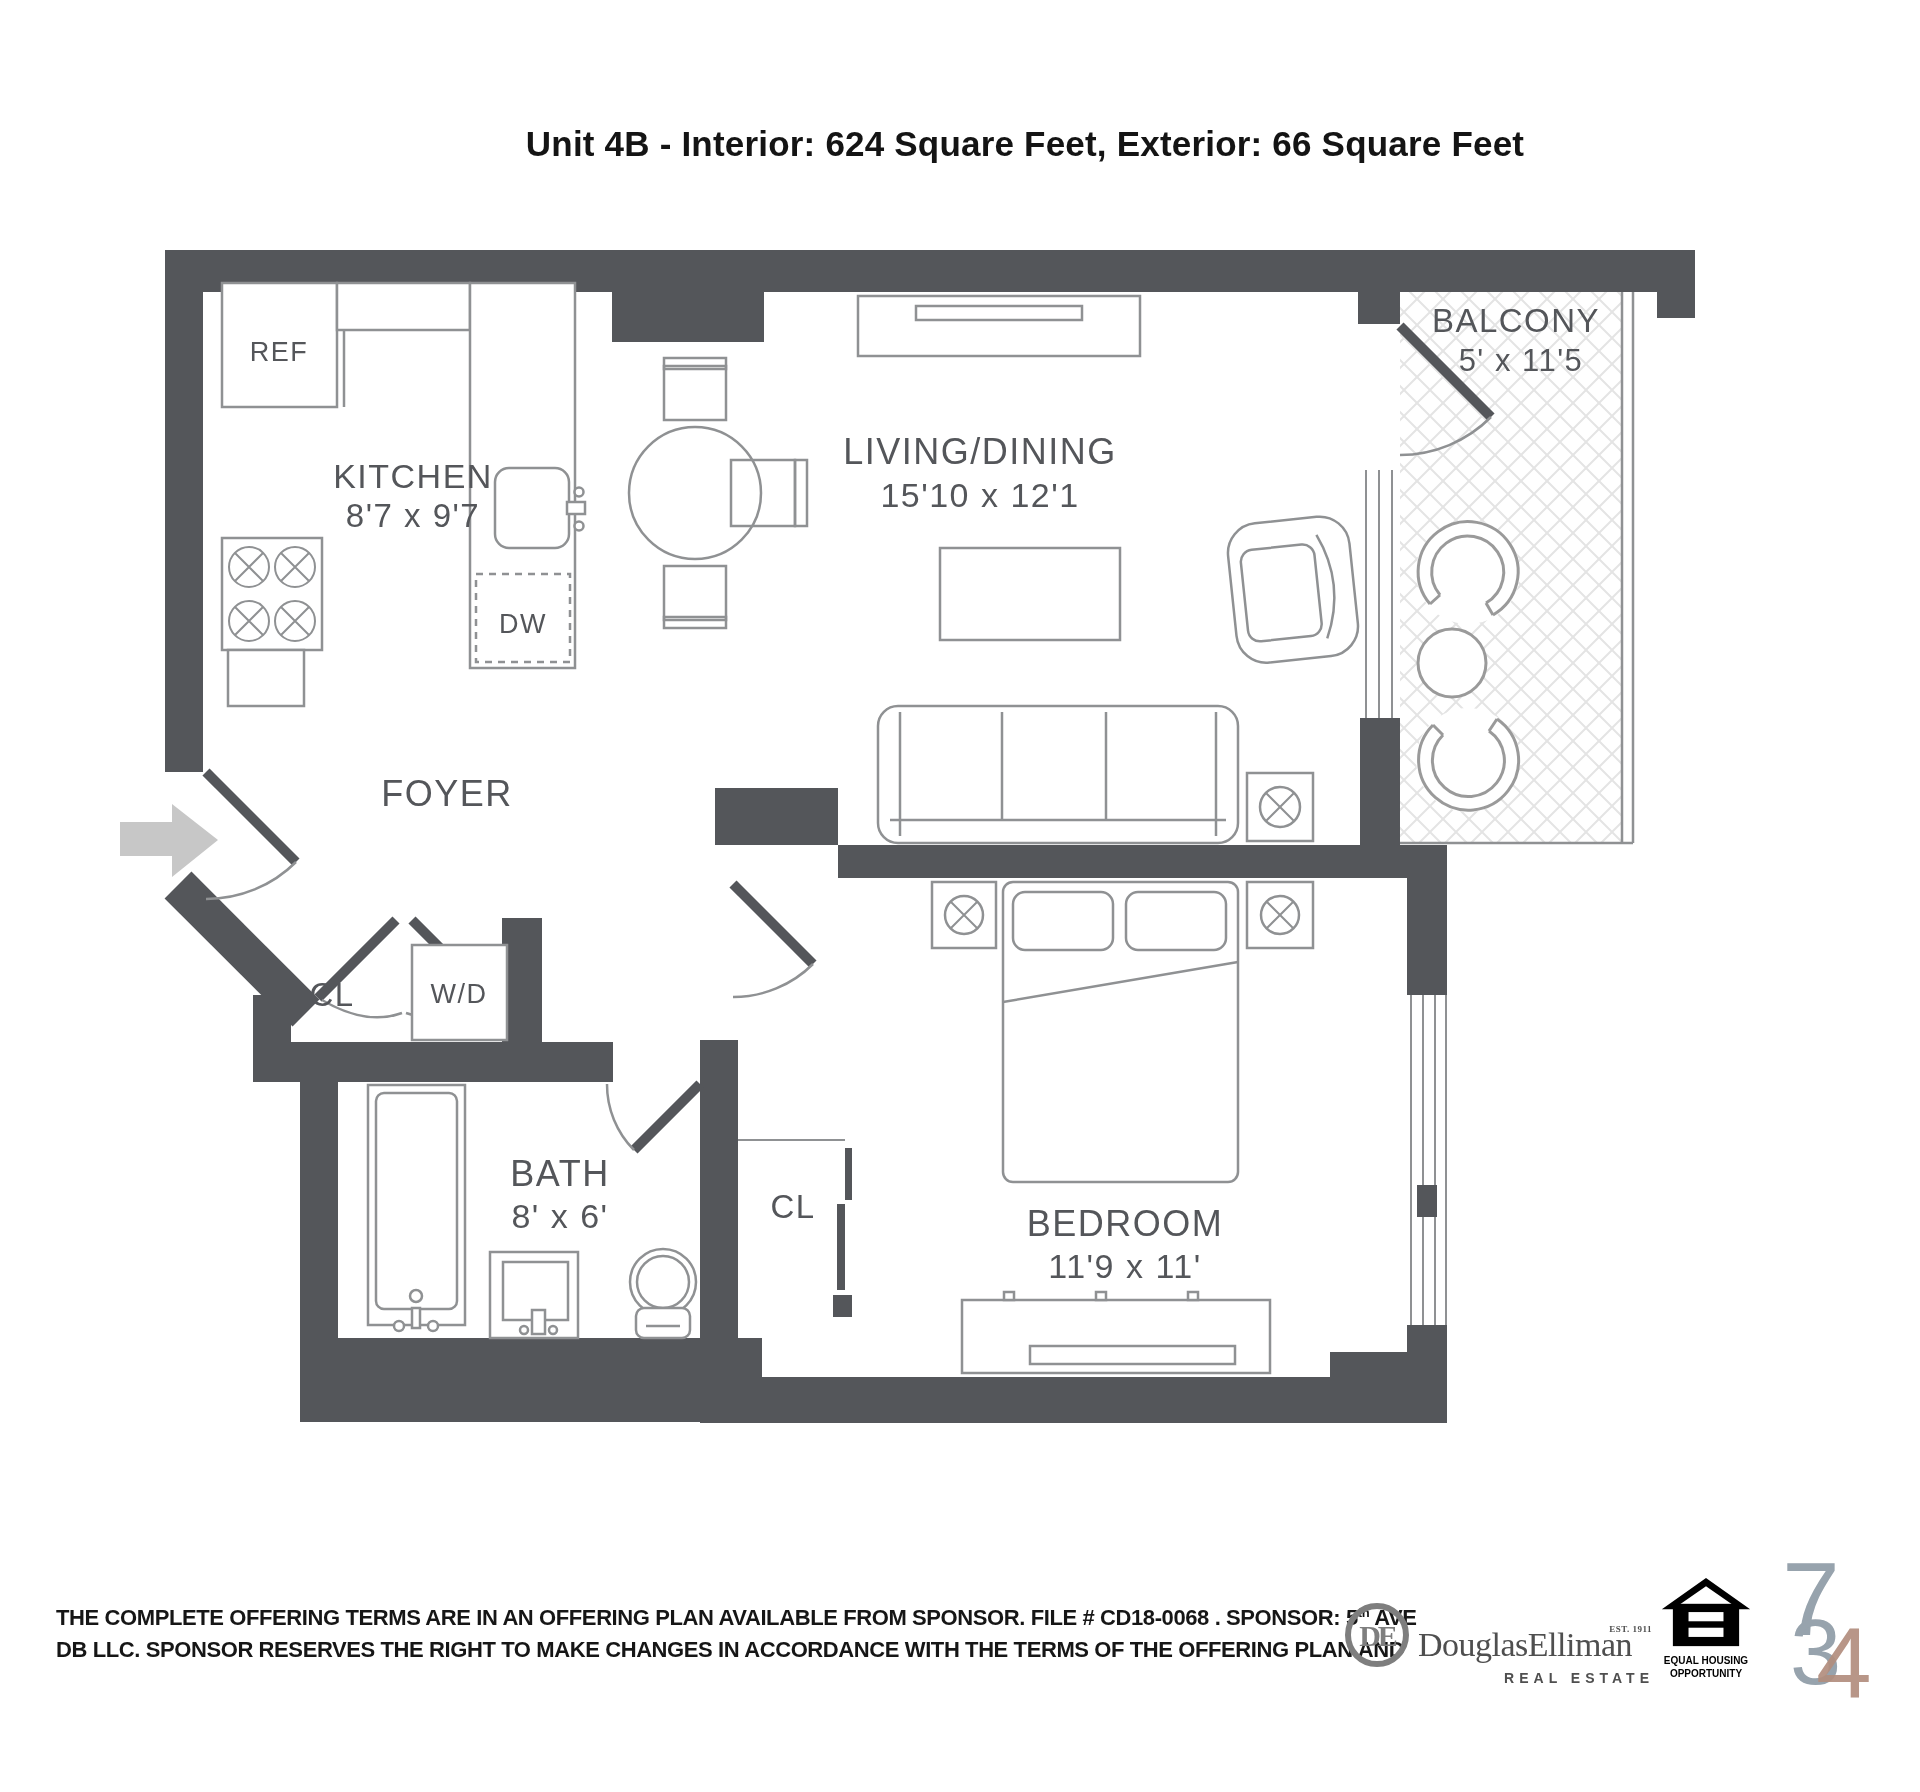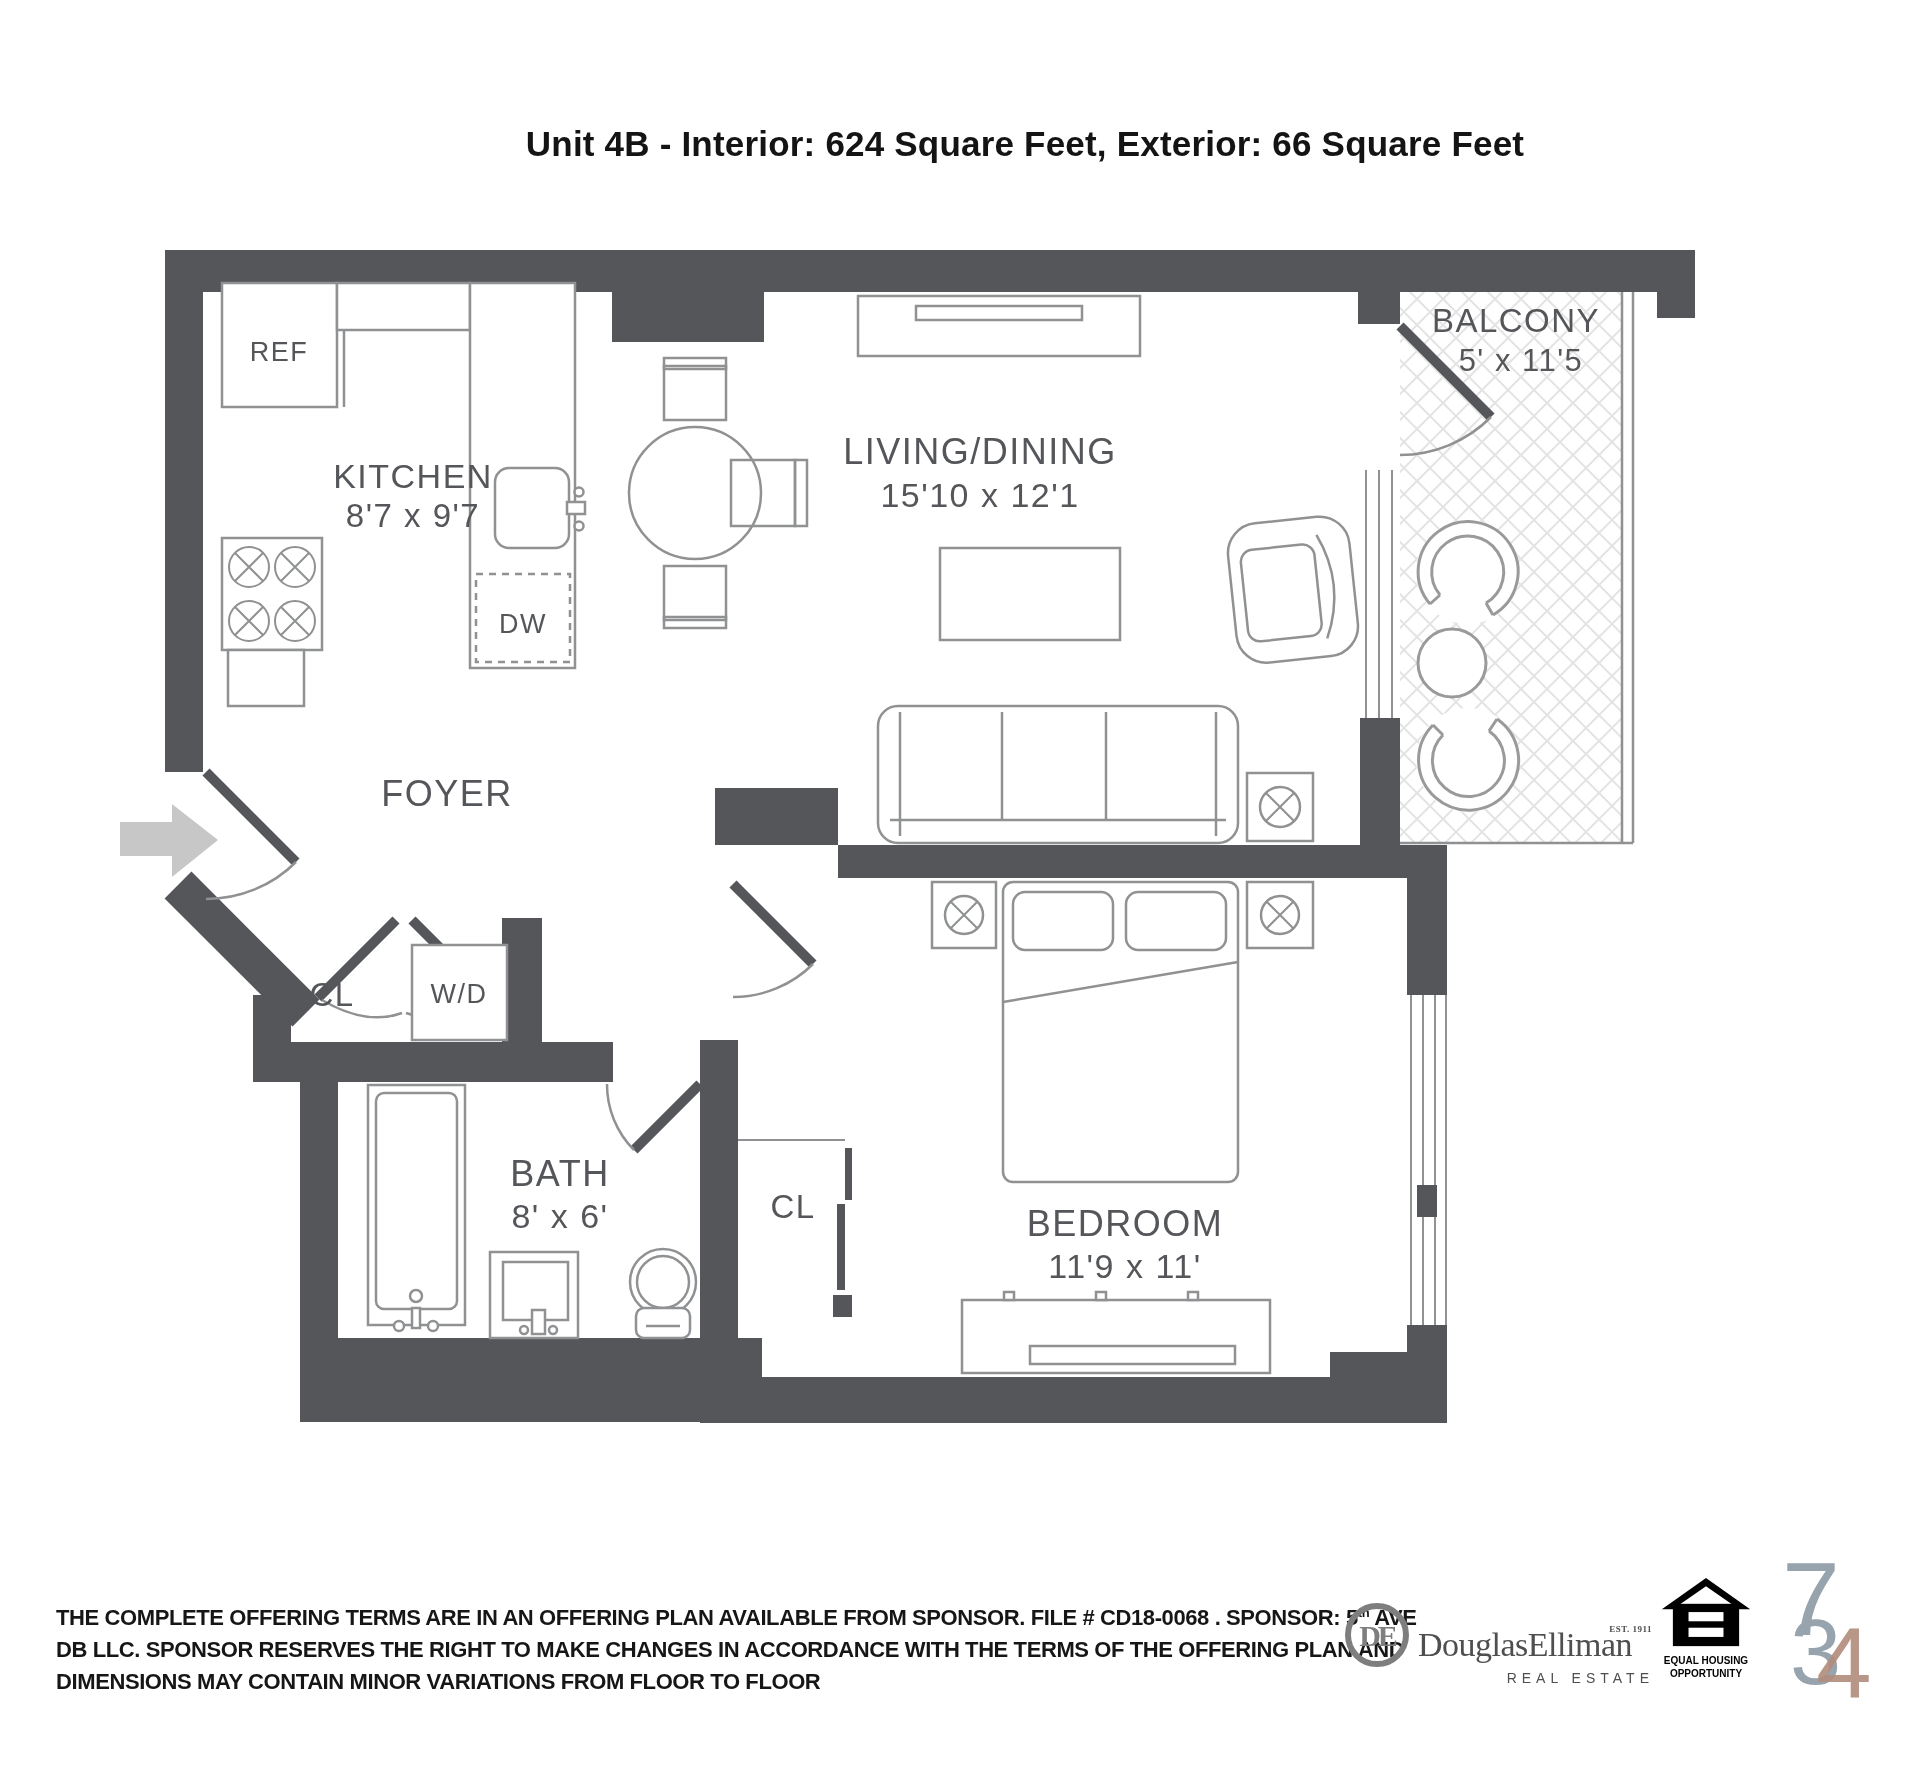--- a/index.html
+++ b/index.html
@@ -27,21 +27,21 @@
     position:absolute;left:74px;top:26px;width:236px;
     font-family:"Liberation Serif",serif;font-size:34px;color:#4f4f4f;
     letter-spacing:-0.5px;
   }
   #de-est{
     position:absolute;right:2px;top:-2px;font-family:Liberation Serif, serif;
     font-size:9px;font-weight:bold;color:#4f4f4f;letter-spacing:.5px;
   }
   #de-sub{
     position:absolute;right:0;top:44px;font-family:"Liberation Sans",sans-serif;
-    font-size:14px;color:#4f4f4f;letter-spacing:5px;
+    font-size:14px;color:#4f4f4f;letter-spacing:5px;font-weight:bold;
   }
   
   #eho{left:1650px;top:1576px;width:112px;text-align:center;}
   #eho .eho-text{
     font-size:10px;font-weight:bold;color:#000;line-height:13px;letter-spacing:0;
   }
   
   #b734{left:1760px;top:1548px;width:130px;height:195px;}
   #b734 .d{position:absolute;font-family:"Liberation Sans",sans-serif;}
   #b734 .d7{left:22px;top:-8px;font-size:104px;color:#97A3AD;}
@@ -257,21 +257,20 @@
     <text x="560" y="1228" font-size="34">8' x 6'</text>
     <text x="793" y="1218" font-size="33">CL</text>
     <text x="1125" y="1236" font-size="36">BEDROOM</text>
     <text x="1125" y="1278" font-size="34">11'9 x 11'</text>
   </g>
 </svg>
 
 <div class="abs" id="disclaimer">
   <div><span>THE COMPLETE OFFERING TERMS ARE IN AN OFFERING PLAN AVAILABLE FROM SPONSOR. FILE # CD18-0068 . SPONSOR: 5</span><sup>th</sup><span> AVE</span></div>
   <div>DB LLC. SPONSOR RESERVES THE RIGHT TO MAKE CHANGES IN ACCORDANCE WITH THE TERMS OF THE OFFERING PLAN AND</div>
-  <div>DIMENSIONS MAY CONTAIN MINOR VARIATIONS FROM FLOOR TO FLOOR</div>
 </div>
 
 <div class="abs" id="de-logo">
   <svg id="de-emblem" width="66" height="66" viewBox="0 0 66 66">
     <circle cx="33" cy="33" r="29" fill="none" stroke="#7E7E7E" stroke-width="6"></circle>
     <text x="33" y="44" text-anchor="middle" font-family="Liberation Serif, serif" font-size="30" font-weight="bold" fill="#7E7E7E" letter-spacing="-3">DE</text>
   </svg>
   <div id="de-word">
     <span>DouglasElliman</span>
     <span id="de-est">EST. 1911</span>

